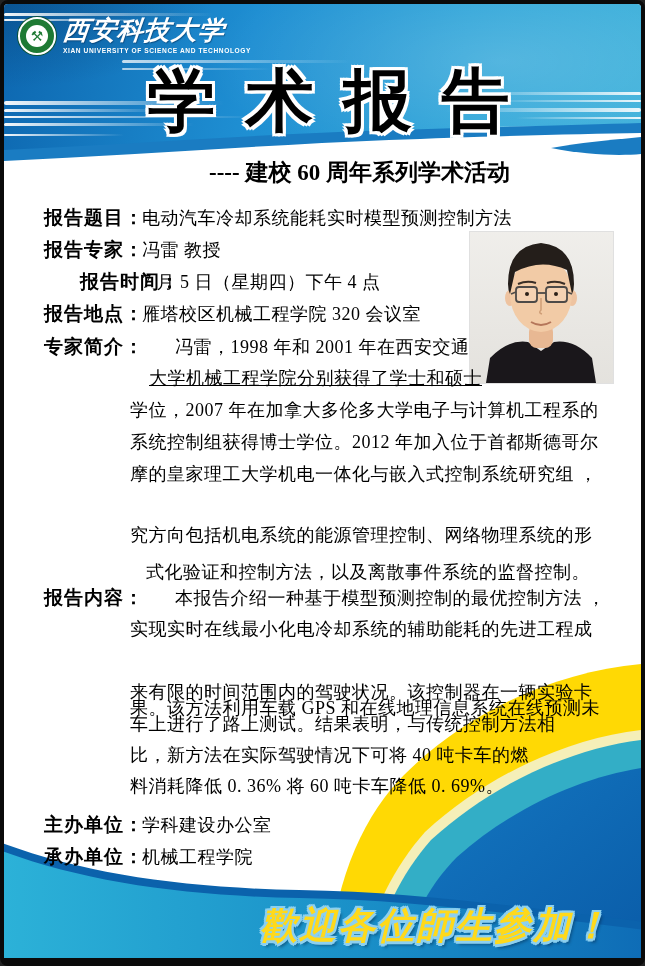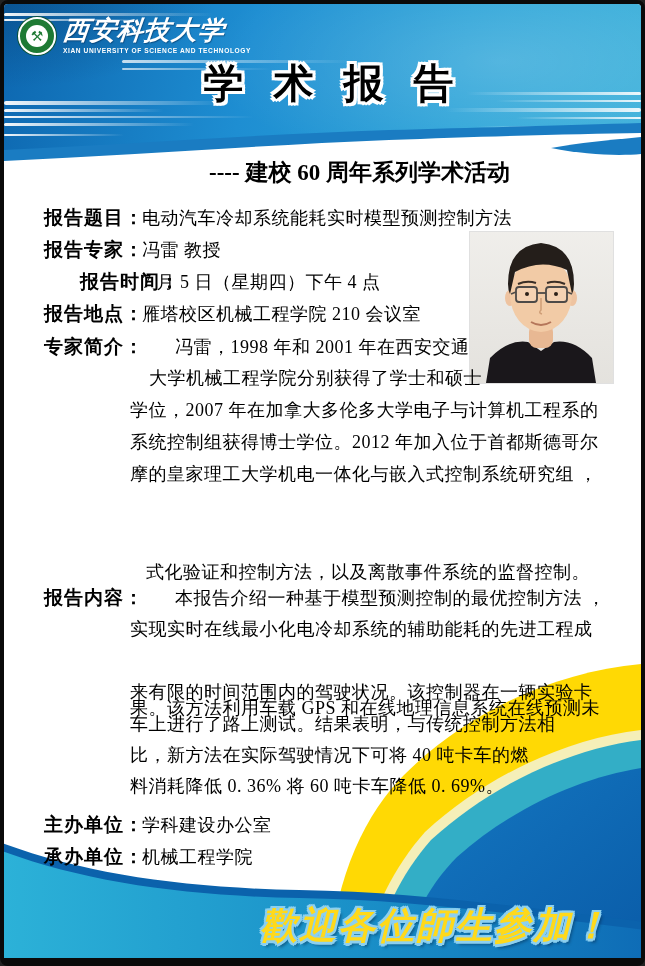--- a/index.html
+++ b/index.html
@@ -39,21 +39,21 @@
     transform:skewX(-6deg);line-height:1.1;
   }
   .uni-en{
     font-size:6.6px;letter-spacing:.6px;font-family:"Liberation Sans",sans-serif;
     font-weight:bold;margin-top:1px;white-space:nowrap;
   }
   .main-title{
     position:absolute;top:52px;left:0;width:637px;text-align:center;
     padding-left:42px;box-sizing:border-box;
     font-family:"DejaVu Sans",sans-serif;font-weight:bold;
-    font-size:40px;letter-spacing:30px;color:#000;white-space:nowrap;
+    font-size:68px;letter-spacing:30px;color:#000;white-space:nowrap;
     text-shadow:
       -3px -3px 0 #fff, 3px -3px 0 #fff, -3px 3px 0 #fff, 3px 3px 0 #fff,
       -3px 0 0 #fff, 3px 0 0 #fff, 0 -3px 0 #fff, 0 3px 0 #fff;
   }
   .subtitle{
     position:absolute;top:153px;left:205px;width:412px;
     font-size:23px;font-weight:bold;color:#000;white-space:nowrap;
     font-family:"Liberation Serif",serif;z-index:5;
   }
   
@@ -149,28 +149,29 @@
     <div class="lbl" style="top:201px;">报告题目：</div>
     <div class="val" style="top:202px;left:138px;">电动汽车冷却系统能耗实时模型预测控制方法</div>
 
     <div class="lbl" style="top:233px;">报告专家：</div>
     <div class="val" style="top:234px;left:138px;">冯雷  教授</div>
 
     <div class="lbl" style="top:265px;margin-left:36px;">报告时间：</div>
     <div class="val" style="top:266px;left:138px;">7 月 5 日（星期四）下午 4 点</div>
 
     <div class="lbl" style="top:297px;">报告地点：</div>
-    <div class="val" style="top:298px;left:138px;">雁塔校区机械工程学院 210 会议室</div>
+    <div class="val" style="top:298px;left:138px;">雁塔校区机械工程学院 320 会议室</div>
 
     <div class="lbl" style="top:330px;">专家简介：</div>
     <div class="line" style="top:331px;left:171px;">冯雷，1998 年和 2001 年在西安交通</div>
-    <div class="line" style="top:362px;left:145px;">大学机械工程学院分别获得了学士和硕士</div>
+    <div class="line" style="top:362px;left:145px;text-decoration:underline;">大学机械工程学院分别获得了学士和硕士</div>
     <div class="line" style="top:394px;left:126px;">学位，2007 年在加拿大多伦多大学电子与计算机工程系的</div>
     <div class="line" style="top:426px;left:126px;">系统控制组获得博士学位。2012 年加入位于首都斯德哥尔</div>
     <div class="line" style="top:458px;left:126px;">摩的皇家理工大学机电一体化与嵌入式控制系统研究组 ，</div>
+    <div class="line" style="top:519px;left:126px;">究方向包括机电系统的能源管理控制、网络物理系统的形</div>
     <div class="line" style="top:549px;left:142px;margin-top:7px;">式化验证和控制方法，以及离散事件系统的监督控制。</div>
 
     <div class="lbl" style="top:581px;">报告内容：</div>
     <div class="line" style="top:582px;left:171px;">本报告介绍一种基于模型预测控制的最优控制方法 ，</div>
     <div class="line" style="top:613px;left:126px;">实现实时在线最小化电冷却系统的辅助能耗的先进工程成</div>
     <div class="line" style="top:644px;left:126px;margin-top:48px;">果。该方法利用车载 GPS 和在线地理信息系统在线预测未</div>
     <div class="line" style="top:676px;left:126px;">来有限的时间范围内的驾驶状况。该控制器在一辆实验卡</div>
     <div class="line" style="top:708px;left:126px;">车上进行了路上测试。结果表明，与传统控制方法相</div>
     <div class="line" style="top:739px;left:126px;">比，新方法在实际驾驶情况下可将 40 吨卡车的燃</div>
     <div class="line" style="top:770px;left:126px;">料消耗降低 0. 36%  将 60 吨卡车降低 0. 69%。</div>

